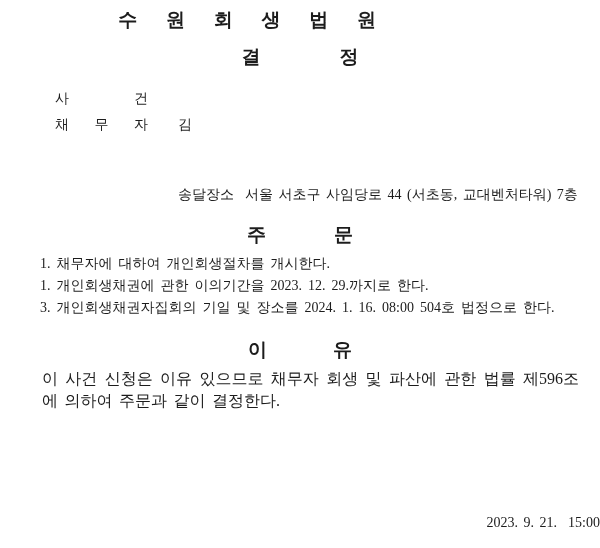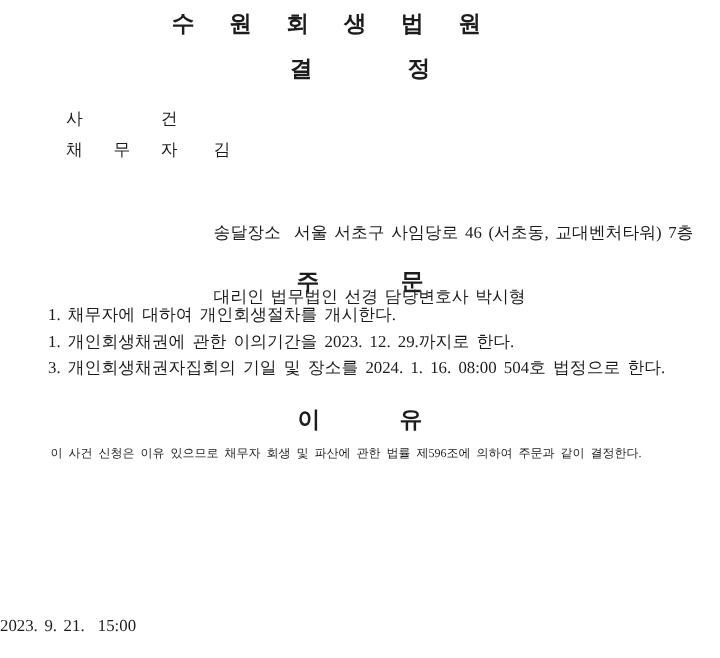--- a/index.html
+++ b/index.html
@@ -21,21 +21,20 @@
     top: 7px;
     left: 0;
     width: 495px;
     margin: 0;
     text-align: center;
     font-size: 19px;
     font-weight: bold;
     word-spacing: 22px;
     letter-spacing: 1px;
     white-space: pre;
-    padding-left: 25px;
   }
 
   
   .heading {
     position: absolute;
     left: 0;
     width: 600px;
     display: flex;
     justify-content: center;
     font-size: 19px;
@@ -83,32 +82,32 @@
     line-height: 22px;
     word-spacing: 2.5px;
   }
 
   .reason-text {
     position: absolute;
     top: 368px;
     left: 42px;
     width: 537px;
     margin: 0;
-    font-size: 10px;
+    font-size: 16px;
     line-height: 22px;
     text-align: justify;
     word-spacing: 2.5px;
   }
 
   .decision-datetime {
     position: absolute;
     top: 515px;
     left: 0;
     width: 600px;
-    text-align: left;
+    text-align: right;
     font-size: 14px;
     word-spacing: 2px;
     white-space: pre;
   }
 </style>
 </head>
 <body>
 
 <div class="page">
 
@@ -129,22 +128,21 @@
   <div class="doc-row row-debtor">
     <div class="row-label">
       <span>채</span>
       <span>무</span>
       <span>자</span>
     </div>
     <div class="row-value">김</div>
   </div>
 
   <div class="address-block">
-    <div>송달장소  서울 서초구 사임당로 46 (서초동, 교대벤처타워) 7층</div>
-    <div>대리인 법무법인 선경 담당변호사 박시형</div>
+    <div>송달장소  서울 서초구 사임당로 44 (서초동, 교대벤처타워) 7층</div>
   </div>
 
   <div class="heading heading-order">
     <span>주</span>
     <span>문</span>
   </div>
 
   <div class="order-list">
     <div>1. 채무자에 대하여 개인회생절차를 개시한다.</div>
     <div>1. 개인회생채권에 관한 이의기간을 2023. 12. 29.까지로 한다.</div>

